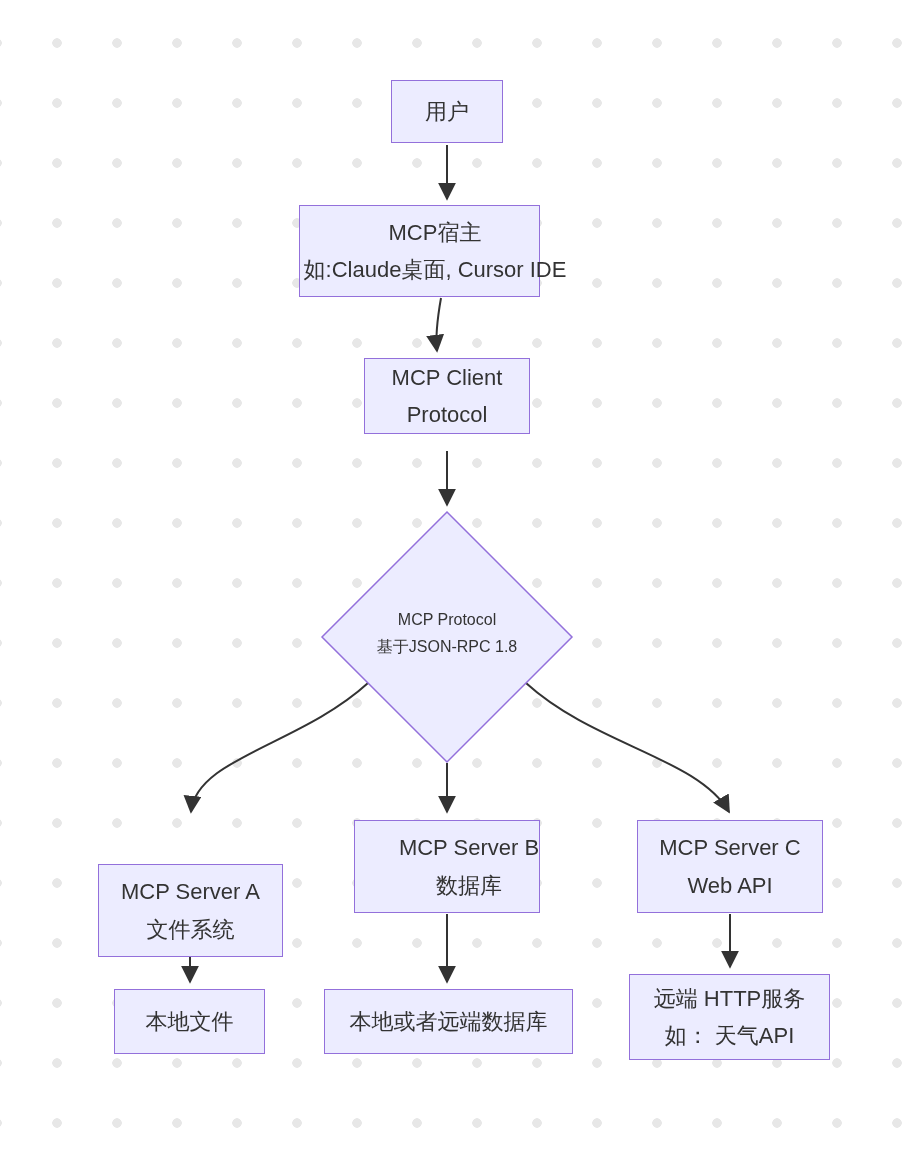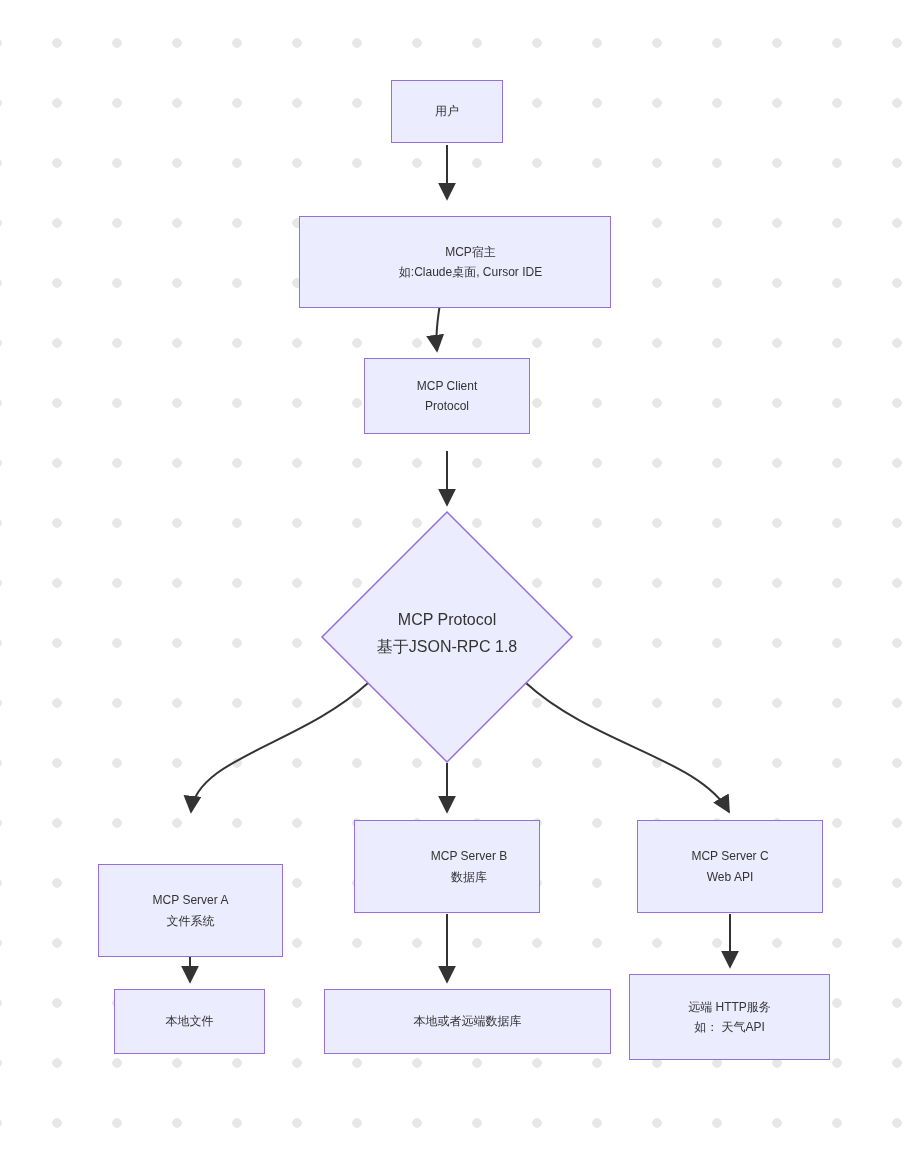--- a/index.html
+++ b/index.html
@@ -43,49 +43,49 @@
     stroke-width: 1.5px;
   }
   .node {
     position: absolute;
     display: flex;
     flex-direction: column;
     align-items: center;
     justify-content: center;
     background: var(--node-fill);
     border: 1.5px solid var(--node-border);
-    font-size: 12px;
+    font-size: 22px;
     line-height: 1.7;
     text-align: right;
     white-space: nowrap;
   }
   .node span { display: block; }
   .diamond-label {
     position: absolute;
     display: flex;
     flex-direction: column;
     align-items: center;
     justify-content: center;
     font-size: 16px;
     line-height: 1.7;
     text-align: center;
     white-space: nowrap;
     background: transparent;
     border: none;
   }
   
   .n-user        { left: 391px; top:  80px; width: 112px; height: 63px; }
-  .n-host        { left: 299px; top: 216px; width: 312px; height: 92px; padding-left: 31px; }
+  .n-host        { left: 299px; top: 205px; width: 241px; height: 92px; padding-left: 31px; }
   .n-client      { left: 364px; top: 358px; width: 166px; height: 76px; }
   .n-protocol    { left: 322px; top: 508px; width: 250px; height: 250px; }
   .n-server-a    { left:  98px; top: 864px; width: 185px; height: 93px; }
   .n-server-b    { left: 354px; top: 820px; width: 186px; height: 93px; padding-left: 44px; }
   .n-server-c    { left: 637px; top: 820px; width: 186px; height: 93px; }
   .n-local-files { left: 114px; top: 989px; width: 151px; height: 65px; }
-  .n-database    { left: 324px; top: 989px; width: 287px; height: 65px; }
+  .n-database    { left: 324px; top: 989px; width: 249px; height: 65px; }
   .n-http        { left: 629px; top: 974px; width: 201px; height: 86px; }
 </style>
 </head>
 <body>
 
 <div class="canvas">
 
   <svg class="edge-layer" viewBox="0 0 906 1164" aria-hidden="true">
     <defs>
       <marker id="arrow" viewBox="0 0 10 10" refX="9" refY="5" markerWidth="9" markerHeight="9" orient="auto-start-reverse">

